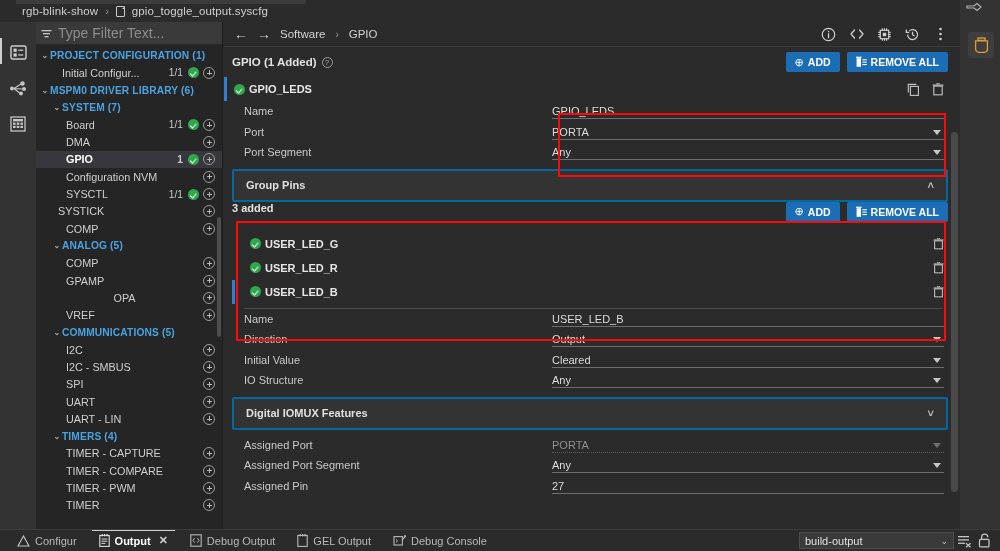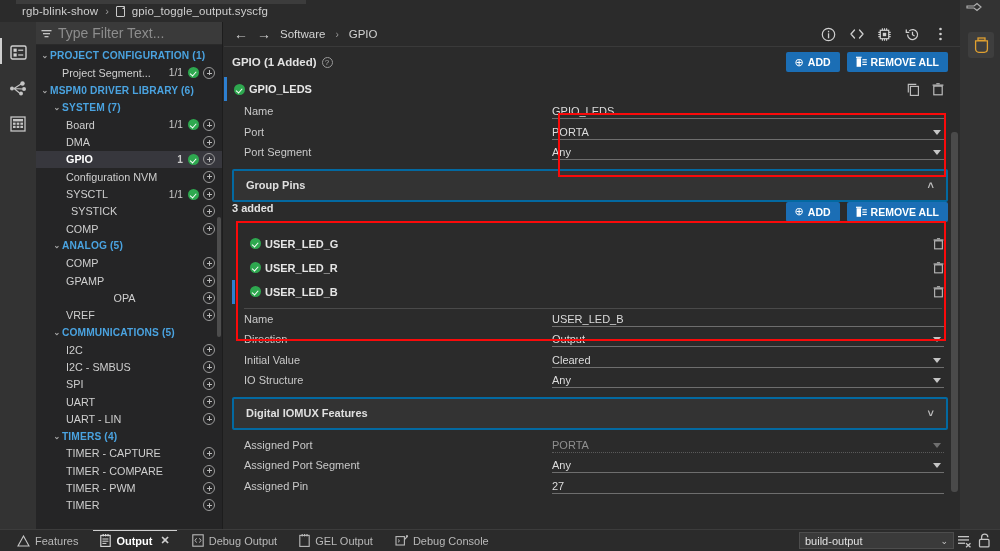--- a/index.html
+++ b/index.html
@@ -301,21 +301,21 @@
       <input class="filter-input" value="" placeholder="Type Filter Text..." style="">
       <span class="filter-btn">✕</span>
       <span class="filter-btn">«</span>
     </div>
     <div class="tree" id="tree">
         <div class="tree-row group">
           <span class="tw" style="margin-left: 4px;">⌄</span>
           <span class="tree-label">PROJECT CONFIGURATION (1)</span>
         </div>
         <div class="tree-row leaf">
-          <span class="tree-label" style="padding-left: 26px;">Project Segment...</span>
+          <span class="tree-label" style="padding-left: 26px;">Initial Configur...</span>
           <span class="tree-count">1/1</span>
           <span class="chk"></span>
           <span class="plus"></span>
         </div>
         <div class="tree-row group">
           <span class="tw" style="margin-left: 4px;">⌄</span>
           <span class="tree-label">MSPM0 DRIVER LIBRARY (6)</span>
         </div>
         <div class="tree-row group">
           <span class="tw" style="margin-left: 16px;">⌄</span>
@@ -345,21 +345,21 @@
           <span class="chk hidden"></span>
           <span class="plus"></span>
         </div>
         <div class="tree-row leaf">
           <span class="tree-label" style="padding-left: 30px;">SYSCTL</span>
           <span class="tree-count">1/1</span>
           <span class="chk"></span>
           <span class="plus"></span>
         </div>
         <div class="tree-row leaf">
-          <span class="tree-label" style="padding-left: 22px; margin-left: 13px;">SYSTICK</span>
+          <span class="tree-label" style="padding-left: 22px;">SYSTICK</span>
           <span class="tree-count"></span>
           <span class="chk hidden"></span>
           <span class="plus"></span>
         </div>
         <div class="tree-row leaf">
           <span class="tree-label" style="padding-left: 30px;">COMP</span>
           <span class="tree-count"></span>
           <span class="chk hidden"></span>
           <span class="plus"></span>
         </div>
@@ -711,21 +711,21 @@
   </div>
 
   <div class="bottom">
     <div id="bottom-tabs" style="display:flex; align-items:center;">
         <div class="b-tab">
           <span>
             <svg width="13" height="12" viewBox="0 0 13 12">
               <path d="M6.5 1 L12 11 H1 Z" fill="none" stroke="#c5c5c5" stroke-width="1.1"></path>
             </svg>
           </span>
-          <span>Features</span>
+          <span>Configur</span>
         </div>
         <div class="b-tab active">
           <span>
             <svg width="11" height="13" viewBox="0 0 11 13">
               <rect x="0.8" y="1.4" width="9.4" height="11" fill="none" stroke="#d8d8d8" stroke-width="1.15"></rect>
               <rect x="2.6" y="0" width="1.2" height="2.4" fill="#d8d8d8"></rect>
               <rect x="5" y="0" width="1.2" height="2.4" fill="#d8d8d8"></rect>
               <rect x="7.4" y="0" width="1.2" height="2.4" fill="#d8d8d8"></rect>
               <rect x="2.4" y="4.5" width="6" height="1" fill="#d8d8d8"></rect>
               <rect x="2.4" y="6.7" width="6" height="1" fill="#d8d8d8"></rect>

